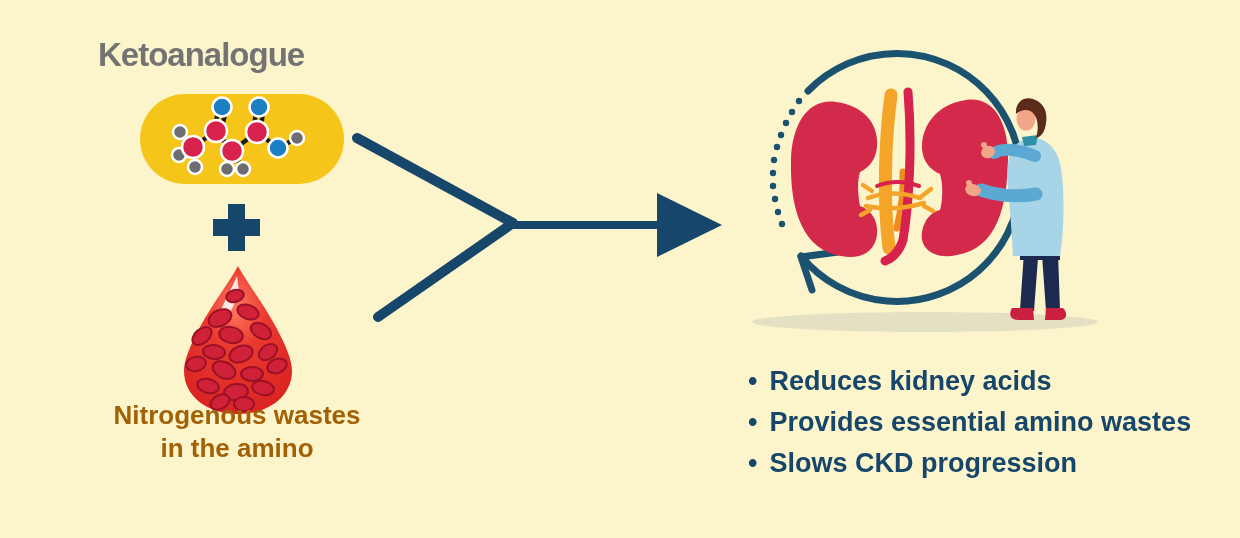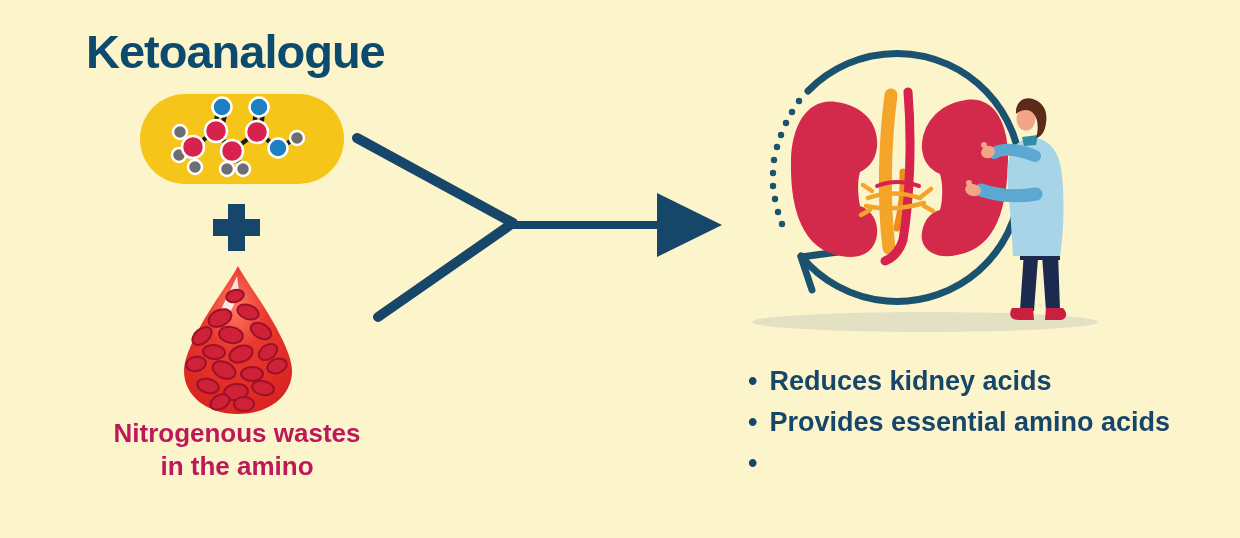--- a/index.html
+++ b/index.html
@@ -1,22 +1,22 @@
 <!DOCTYPE html>
 <html><head>
 <meta charset="utf-8">
 <style>
   html,body{margin:0;padding:0;}
   body{width:1240px;height:538px;font-family:"Liberation Sans",sans-serif;}
   .stage{position:relative;width:1240px;height:538px;background:#FCF5CC;overflow:hidden;}
   .art{position:absolute;left:0;top:0;width:1240px;height:538px;}
-  .title{position:absolute;left:86px;top:24px;margin:0;font-size:47px;font-weight:800;
-         letter-spacing:-1px;color:#0c4a6e;}
-  .caption{position:absolute;left:84px;top:417px;width:306px;text-align:center;
-           font-size:26px;font-weight:700;line-height:33px;color:#be185d;}
+  .title{position:absolute;left:86px;top:24px;margin:12px;font-size:33px;font-weight:800;
+         letter-spacing:-1px;color:#737373;}
+  .caption{position:absolute;left:84px;top:399px;width:306px;text-align:center;
+           font-size:26px;font-weight:700;line-height:33px;color:#a16207;}
   .benefits{position:absolute;left:748px;top:361px;margin:0;padding:0;list-style:none;
             color:#17466B;}
   .benefits li{display:flex;align-items:baseline;gap:12px;font-size:27px;font-weight:700;
                line-height:41px;}
   .benefits .dot{font-size:27px;}
 </style>
 </head>
 <body>
 
 <div class="stage">
@@ -182,20 +182,21 @@
     <div>in the amino</div>
   </div>
 
   <ul class="benefits">
     <li>
       <span class="dot">•</span>
       <span>Reduces kidney acids</span>
     </li>
     <li>
       <span class="dot">•</span>
-      <span>Provides essential amino acids</span>
+      <span>Provides essential amino wastes</span>
     </li>
     <li>
       <span class="dot">•</span>
+      <span>Slows CKD progression</span>
     </li>
   </ul>
 
 </div>
 
 </body></html>

